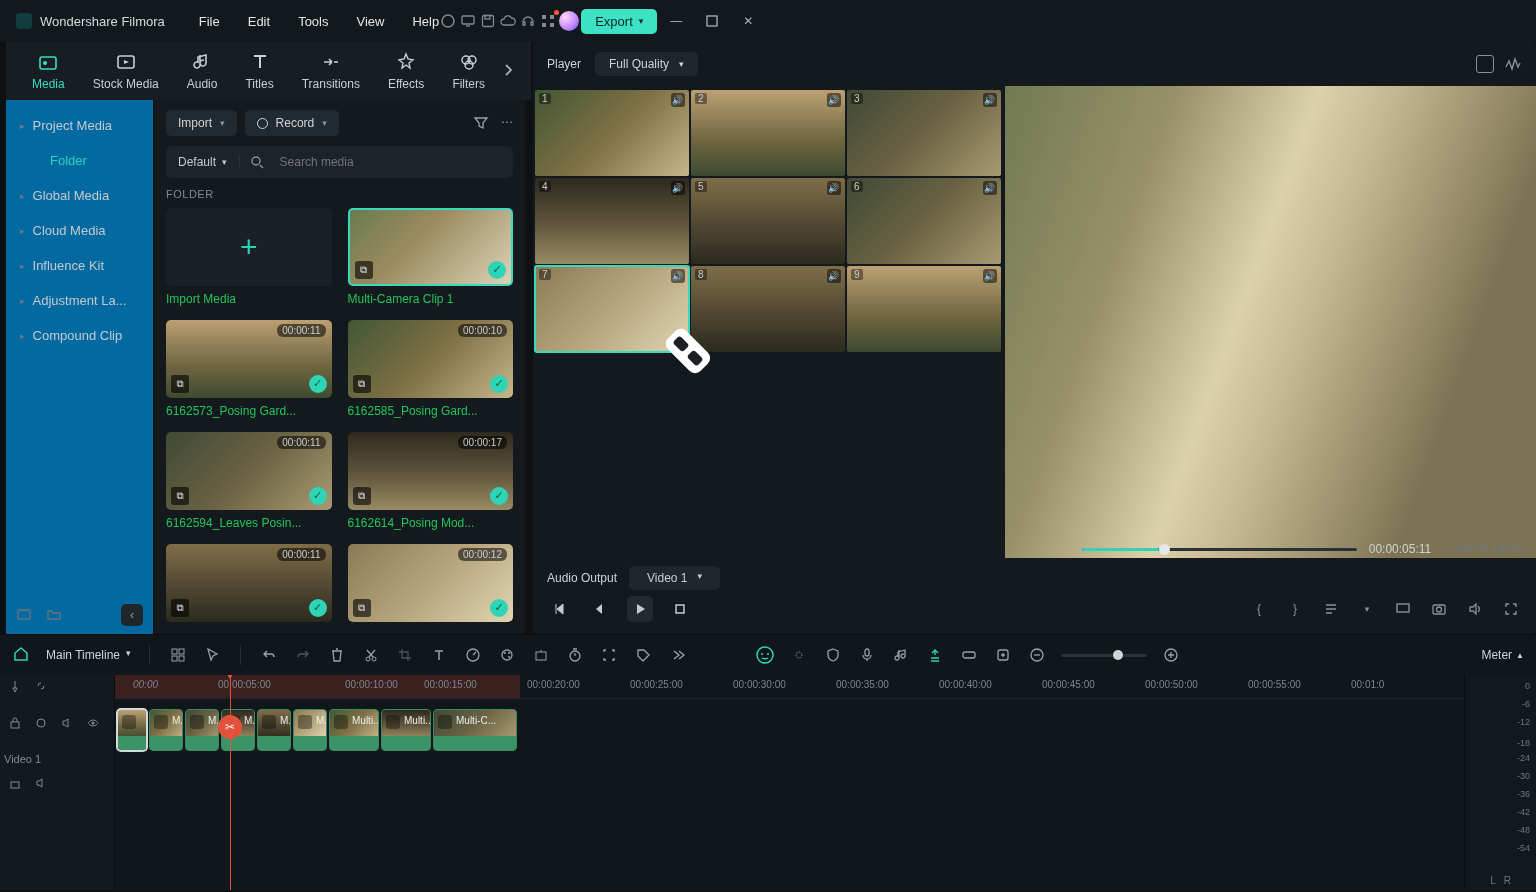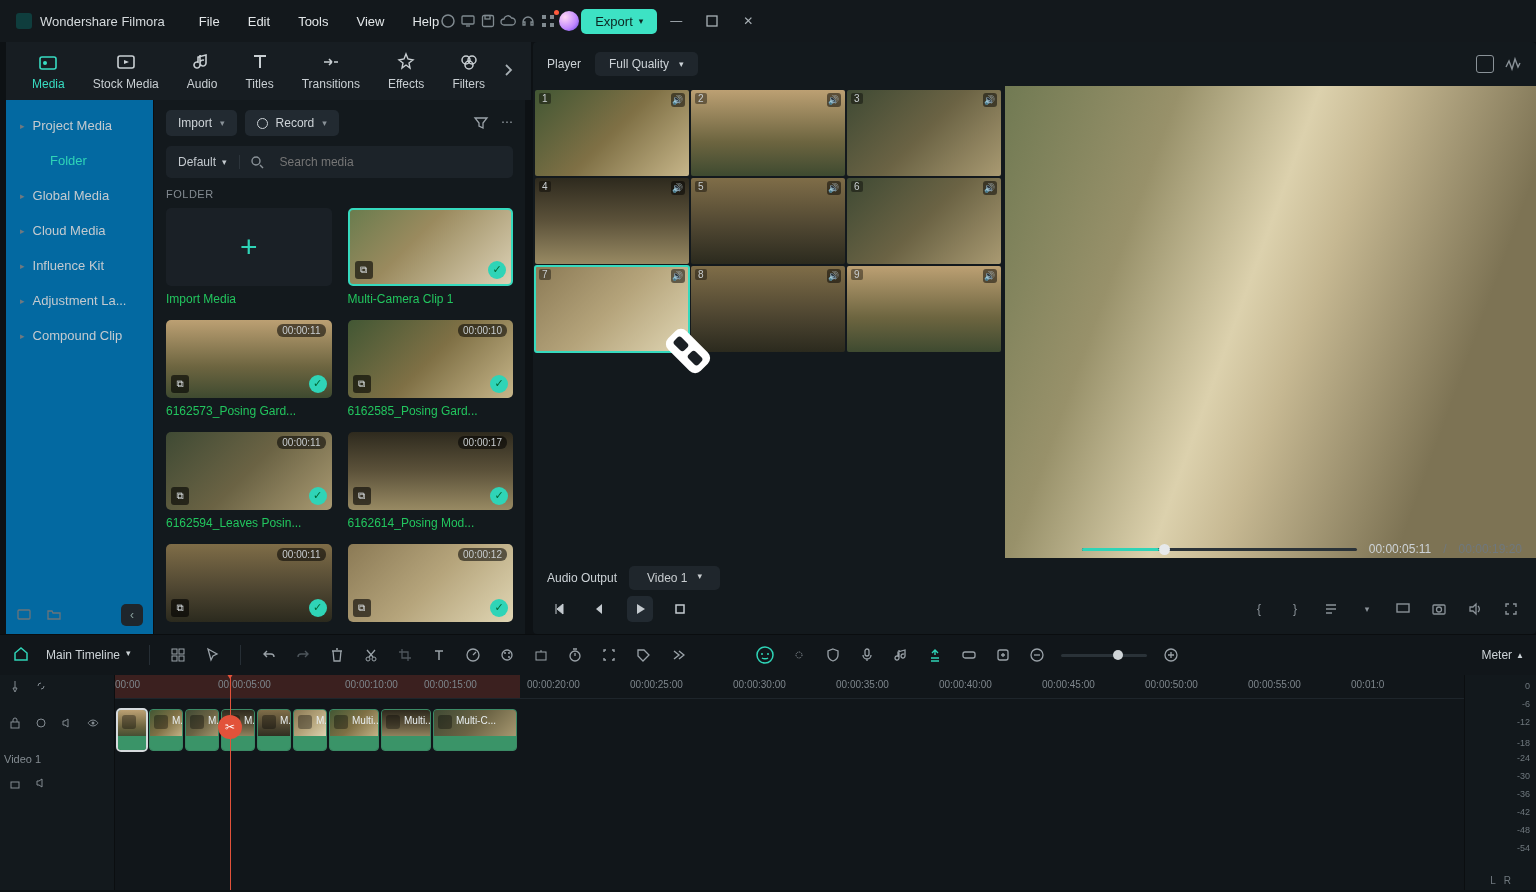--- a/index.html
+++ b/index.html
@@ -763,21 +763,21 @@
             <svg width="14" height="14" viewBox="0 0 14 14">
               <path d="M3 5h2l3-2v8l-3-2H3z" fill="none" stroke="currentColor"></path>
             </svg>
           </span>
       </div>
     </div>
 
     <div class="tl-right">
       <div class="ruler" id="ruler">
         <div class="redfill" id="redfill" style="width: 405px;"></div>
-      <span class="tick" style="left: 0px;">00:00</span>
+      <span class="tick" style="left: 18px; font-style: italic;">00:00</span>
           <span class="tick" style="left: 103px;">00:00:05:00</span>
           <span class="tick" style="left: 206px; padding-left: 24px;">00:00:10:00</span>
           <span class="tick" style="left: 309px;">00:00:15:00</span>
           <span class="tick" style="left: 412px;">00:00:20:00</span>
           <span class="tick" style="left: 515px;">00:00:25:00</span>
           <span class="tick" style="left: 618px;">00:00:30:00</span>
           <span class="tick" style="left: 721px;">00:00:35:00</span>
           <span class="tick" style="left: 824px;">00:00:40:00</span>
           <span class="tick" style="left: 927px;">00:00:45:00</span>
           <span class="tick" style="left: 1030px;">00:00:50:00</span>

